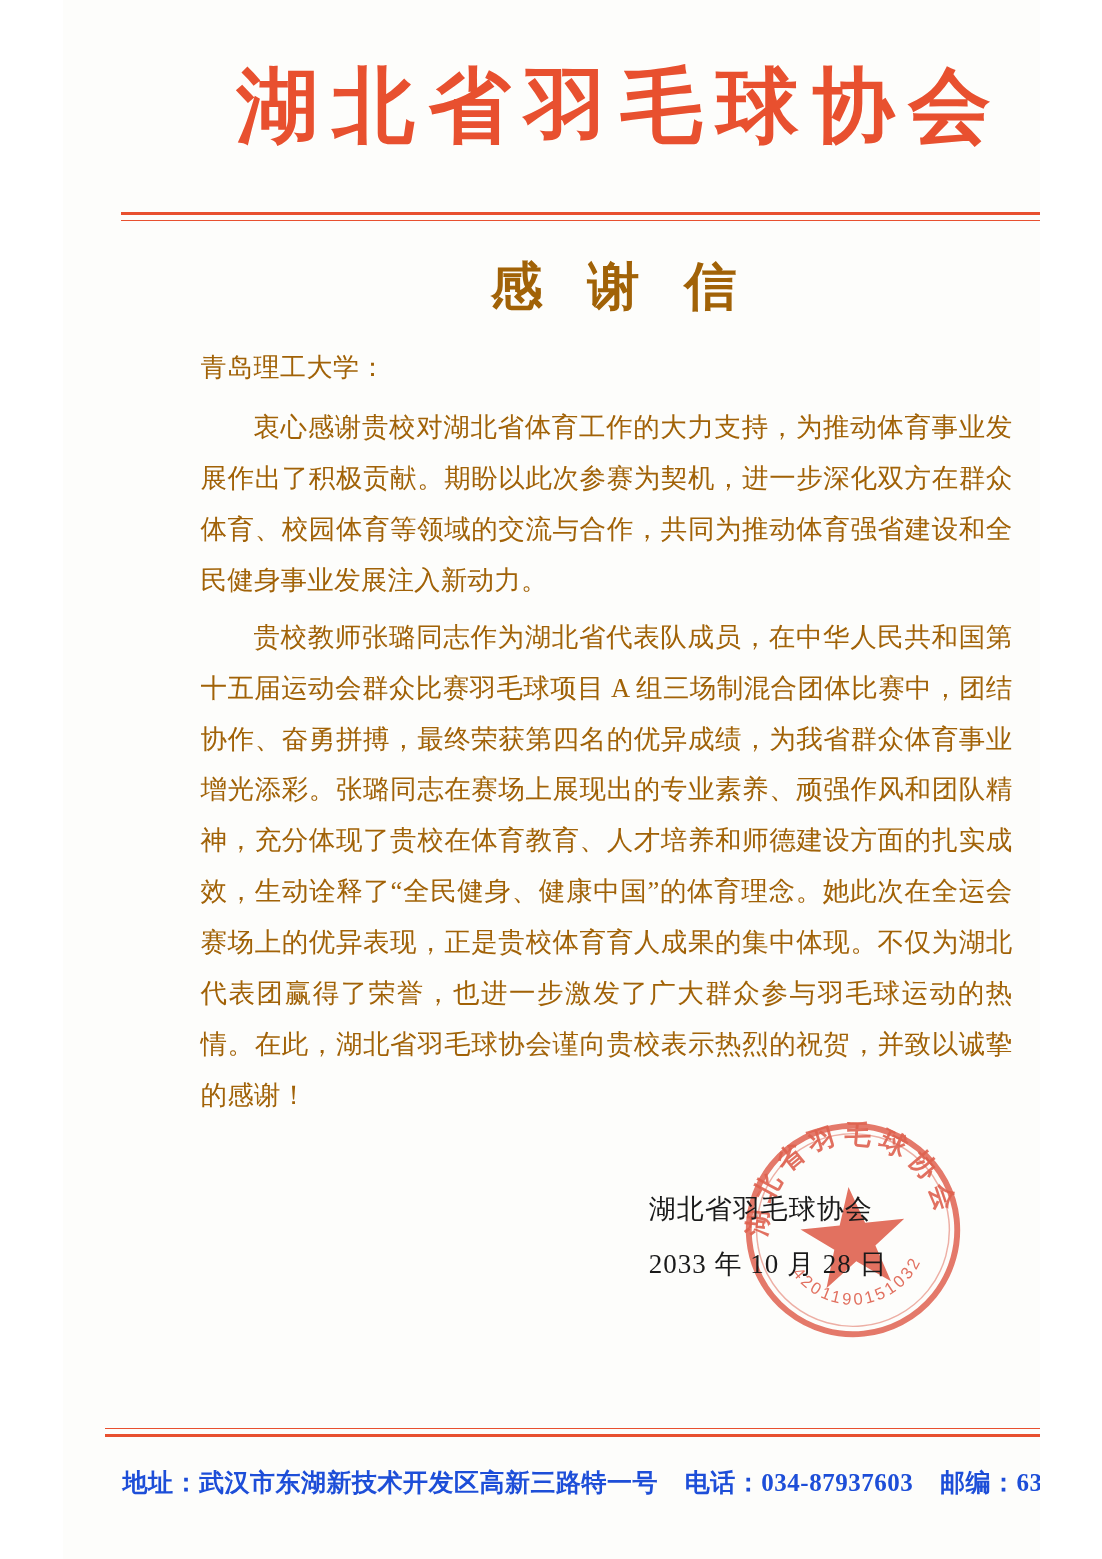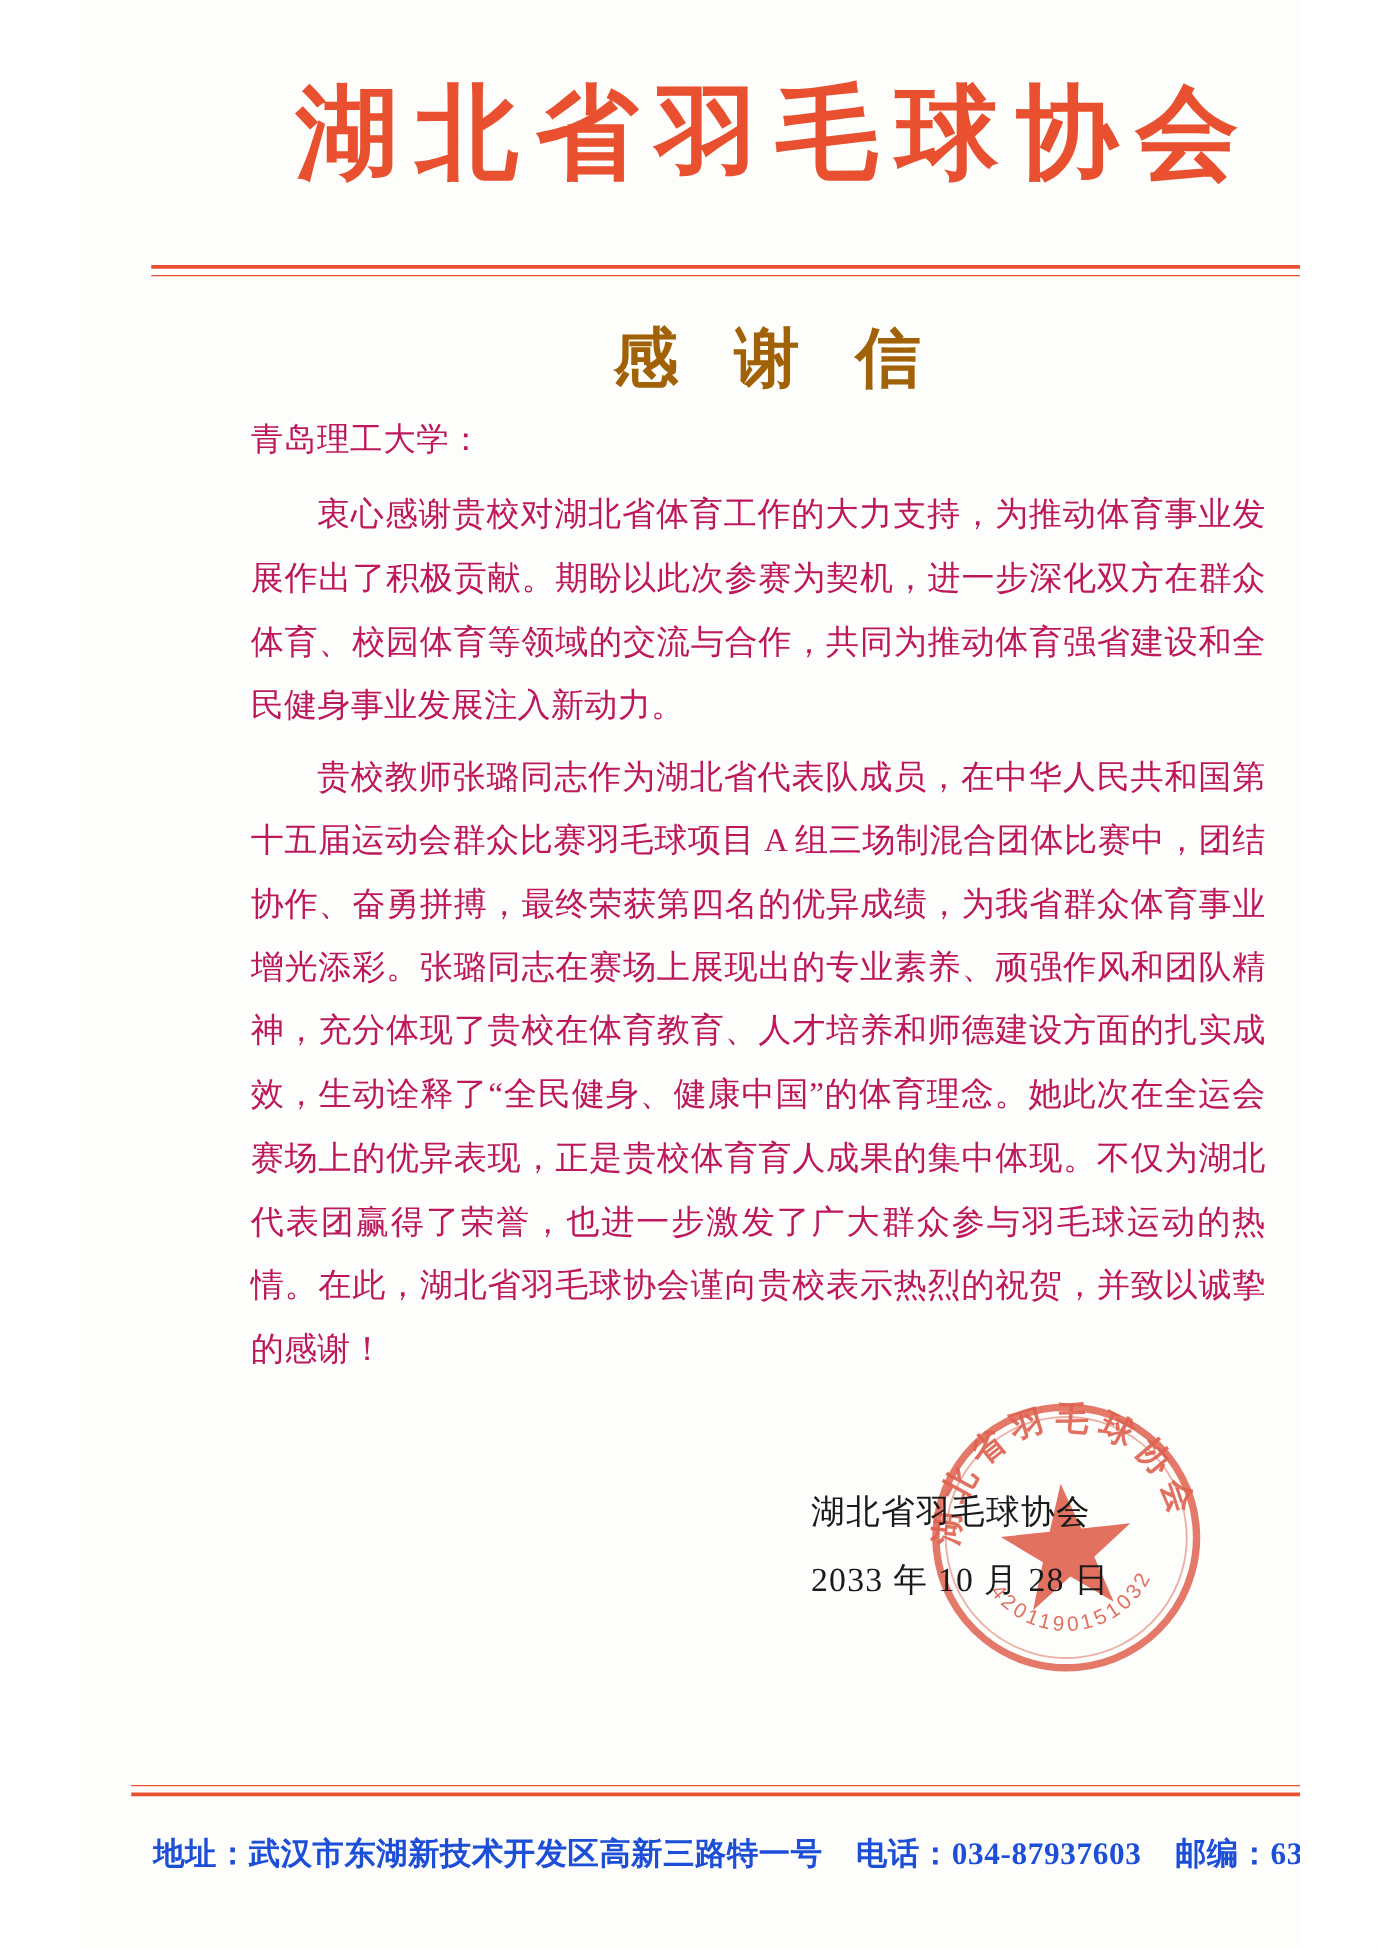--- a/index.html
+++ b/index.html
@@ -66,23 +66,23 @@
     font-weight: bold;
     letter-spacing: 16px;
     text-indent: 16px;
     color: #a16207;
   }
 
   
   .body-block {
     position: absolute;
     left: 138px;
-    top: 332px;
+    top: 348px;
     width: 812px;
-    color: #be185d;
+    color: #a16207;
   }
   .addressee {
     font-size: 26px;
     line-height: 1.55;
     margin-bottom: 14px;
     letter-spacing: 0.5px;
   }
   .para {
     font-size: 26.5px;
     line-height: 1.92;

